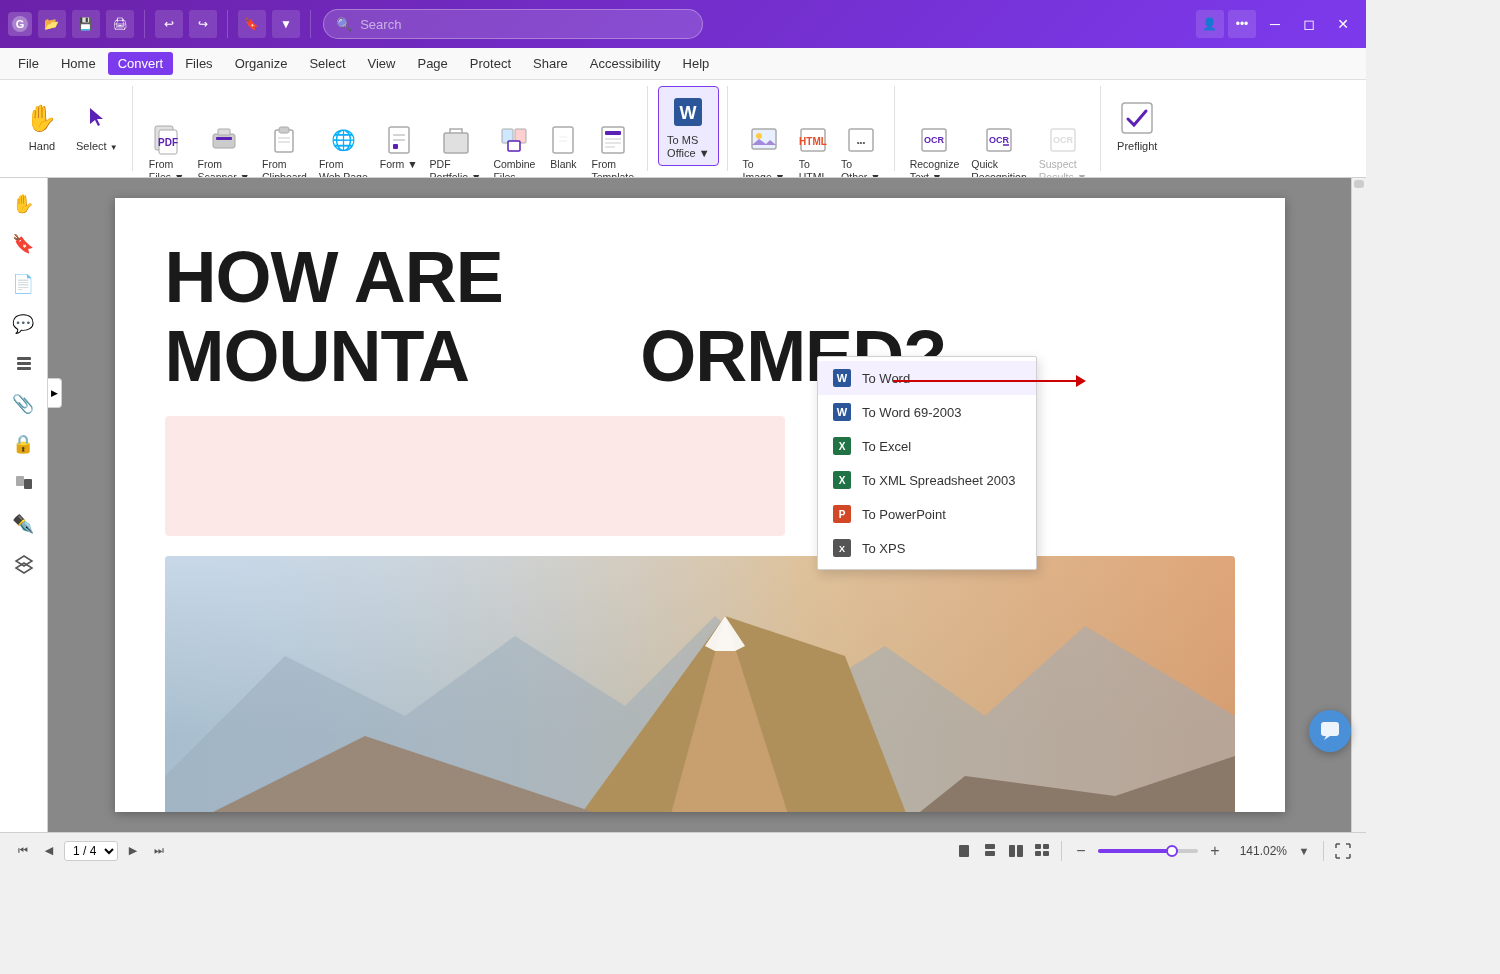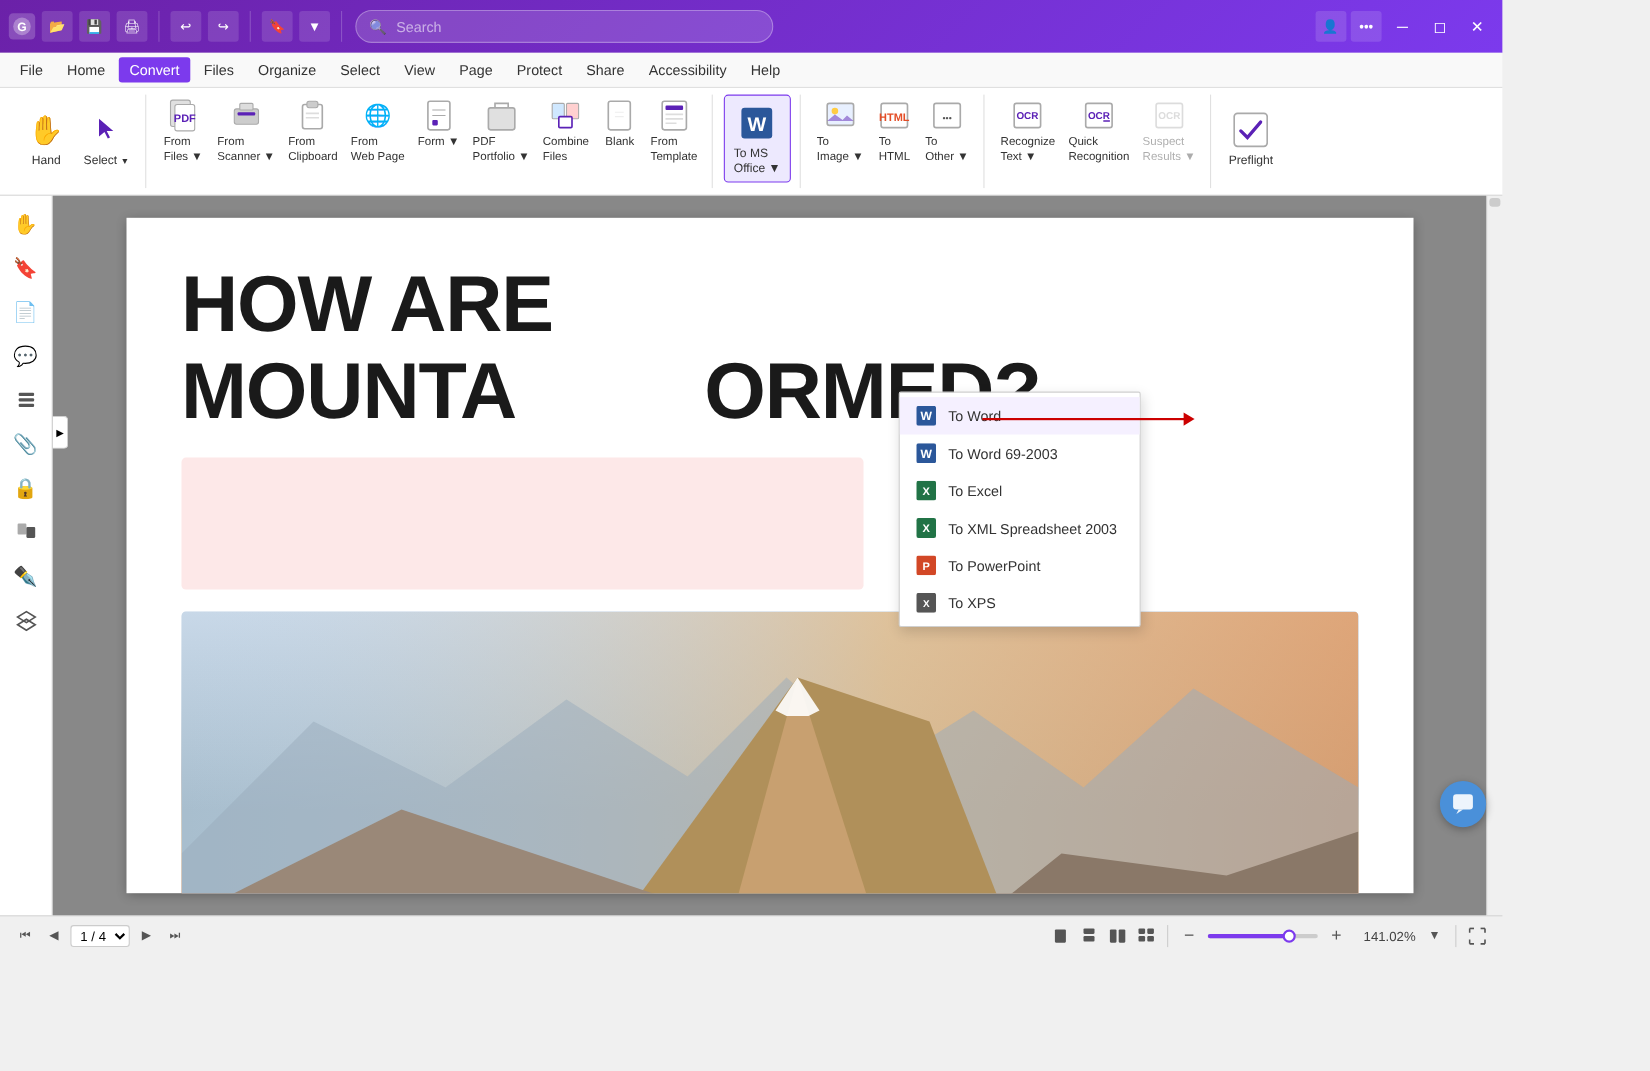--- a/index.html
+++ b/index.html
@@ -79,20 +79,21 @@
     .ribbon-buttons { display: flex; align-items: flex-start; gap: 2px; flex: 1; }
     .ribbon-btn {
       display: flex;
       flex-direction: column;
       align-items: center;
       cursor: pointer;
       padding: 3px 5px;
       border-radius: 4px;
       min-width: 42px;
       gap: 2px;
+      margin-top: 35px;
     }
     .ribbon-btn-icon {
       width: 32px;
       height: 32px;
       display: flex;
       align-items: center;
       justify-content: center;
       font-size: 20px;
       color: #5b21b6;
     }

